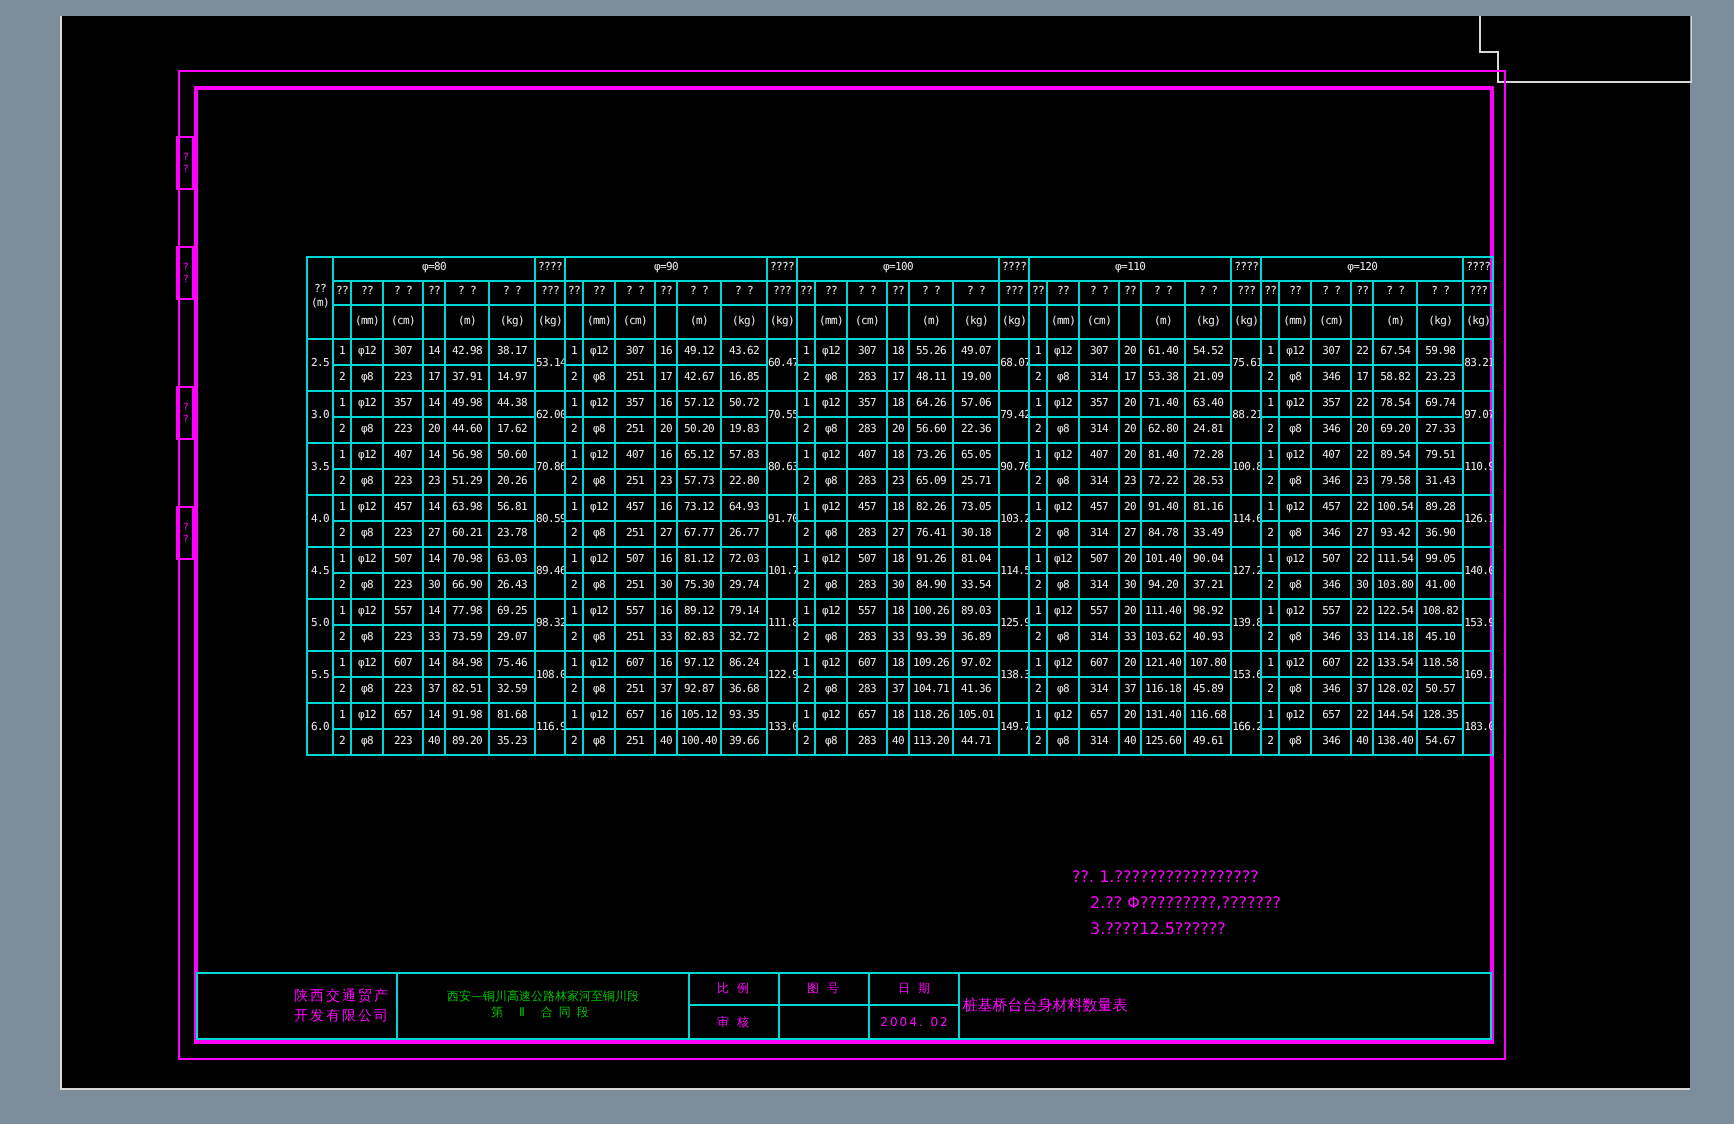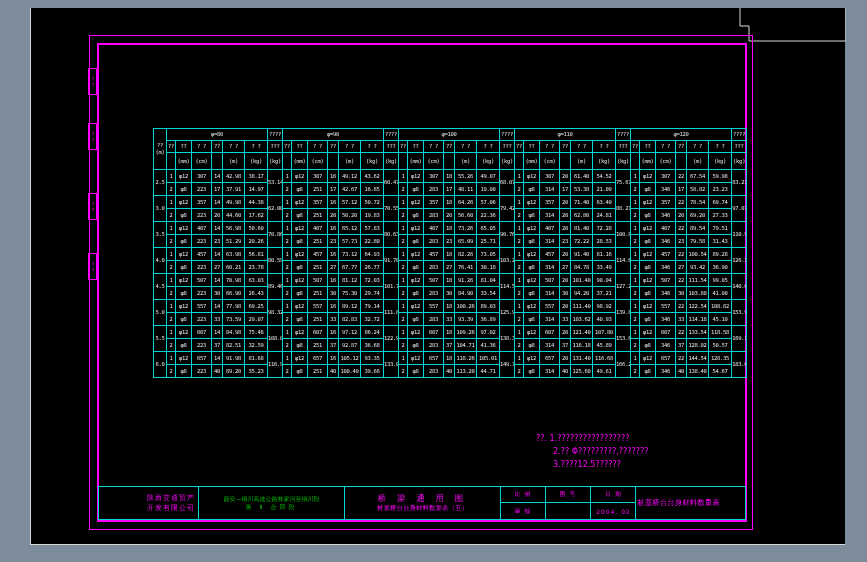--- a/index.html
+++ b/index.html
@@ -28,21 +28,21 @@
             color:#E8E8E8;font-weight:normal;font-size:5.5px;line-height:1.15;
             overflow:hidden;white-space:nowrap;letter-spacing:-0.3px;}
   table.mat tr.hrow th{height:11px;}
   table.mat tr.hrow3 th{height:16px;}
   table.mat tr.drow td{height:12px;}
   table.mat th.corner div{font-size:5.5px;line-height:1.3;}
 
   
   .notes{position:absolute;left:505px;top:424px;color:#FF00FF;font-size:8px;line-height:13px;
          font-family:"DejaVu Sans",sans-serif;white-space:nowrap;}
-  .note-line+.note-line{margin-left:17px;}
+  .note-line+.note-line{margin-left:9px;}
 
   
   .titleblock{position:absolute;left:67px;top:478px;width:648px;height:34px;box-sizing:border-box;
               border:1px solid #00D8D8;display:flex;color:#FF00FF;}
   .tb-cell{border-right:1px solid #00D8D8;box-sizing:border-box;display:flex;flex-direction:column;
            align-items:center;justify-content:center;overflow:hidden;}
   .tb-company{width:100px;font-size:7px;letter-spacing:1px;padding-left:48px;}
   .tb-project{width:146px;color:#00C000;font-size:6px;line-height:8px;}
   .tb-project .l2{letter-spacing:3px;}
   .tb-title{width:156px;}
@@ -776,24 +776,20 @@
       <div class="note-line">2.?? Φ?????????,???????</div>
       <div class="note-line">3.????12.5??????</div>
     </div>
 
     <div class="titleblock">
       <div class="tb-cell tb-company">陕西交通贸产开发有限公司</div>
       <div class="tb-cell tb-project">
         <div class="l1">西安—铜川高速公路林家河至铜川段</div>
         <div class="l2">第 Ⅱ 合同段</div>
       </div>
-      <div class="tb-cell tb-title">
-        <div class="tb-type">桥 梁 通 用 图</div>
-        <div class="tb-sub">桩基桥台台身材料数量表（五）</div>
-      </div>
       <div class="tb-cell tb-fields">
         <div class="tb-field">比 例</div>
         <div class="tb-field">图 号</div>
         <div class="tb-field">日 期</div>
         <div class="tb-field">审 核</div>
         <div class="tb-field"></div>
         <div class="tb-field">2004. 02</div>
       </div>
       <div class="tb-cell tb-institute">桩基桥台台身材料数量表</div>
     </div>

